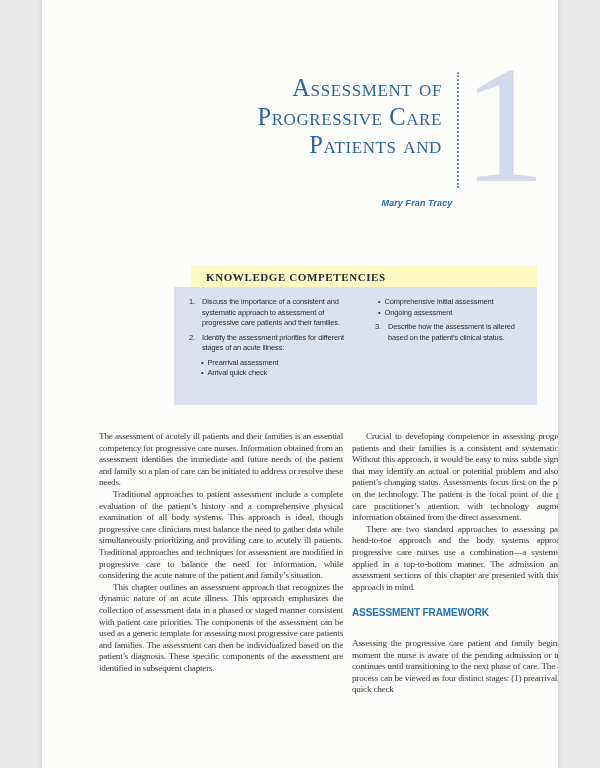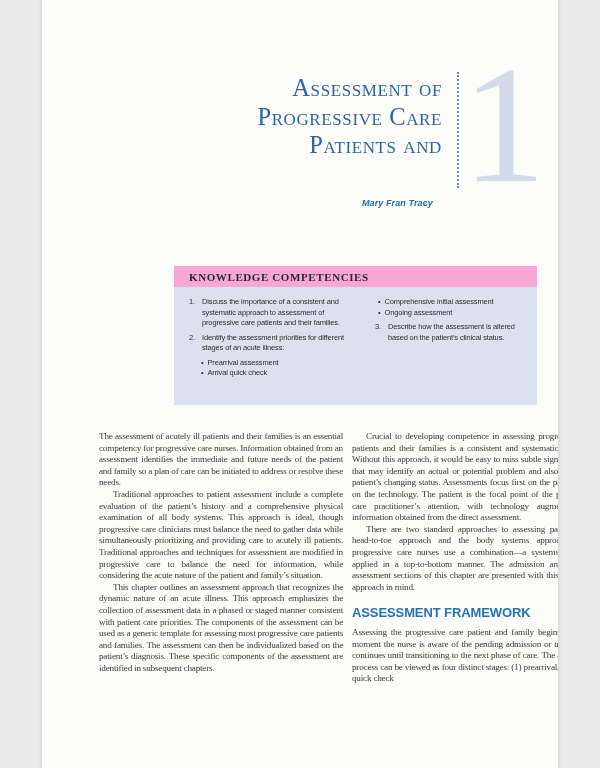--- a/index.html
+++ b/index.html
@@ -30,36 +30,37 @@
     border-left:2px dotted #6e8fbc;
   }
   .chapter-number{
     position:absolute;left:420px;top:40px;
     font-family:"Liberation Serif", serif;
     font-size:168px;line-height:1;
     color:#d3dae9;
   }
   .author{
     position:absolute;left:320px;top:198px;width:110px;
+    text-align:center;
     font-family:"Liberation Sans", sans-serif;
     font-size:9px;font-weight:bold;font-style:italic;
     color:#1f6cb2;letter-spacing:0.1px;
   }
 
   
   .kc-box{
     position:absolute;left:132px;top:266px;width:363px;
     font-family:"Liberation Sans", sans-serif;
   }
   .kc-header{
-    background:#f9a8d4;
+    background:#fef9c3;
     padding:5px 6px 4px 15px;
     font-family:"Liberation Serif", serif;
     font-size:11px;font-weight:bold;
-    letter-spacing:0.6px;color:#1f2837;
+    letter-spacing:0.6px;color:#1f2837;margin-left:17px;
   }
   .kc-body{
     background:#dbe1ee;
     display:flex;
     padding:10px 5px 18px 15px;
   }
   .kc-col-left{width:161px;margin-right:25px;flex:none;}
   .kc-col-right{width:157px;flex:none;}
   .kc-item{
     display:flex;
@@ -83,23 +84,23 @@
     font-size:9.2px;line-height:11.6px;letter-spacing:-0.22px;
     color:#3b3b3b;text-align:justify;
   }
   .body-col-left{left:57px;}
   .body-col-right{left:310px;}
   .body-col p{margin:0;}
   .body-col p.indent{text-indent:14px;}
 
   .section-heading{
     font-family:"Liberation Sans", sans-serif;
-    font-size:13px;font-weight:bold;
+    font-size:10px;font-weight:bold;
     color:#2273b9;letter-spacing:-0.1px;
-    margin:14px 0 8px 0;text-align:left;
+    margin:14px 0 19px 0;text-align:left;
   }
 
   .page-number{
     position:absolute;left:540px;top:732px;width:14px;
     text-align:center;
     font-family:"Liberation Sans", sans-serif;
     font-size:9px;font-weight:bold;color:#2273b9;
   }
 </style>
 </head>

